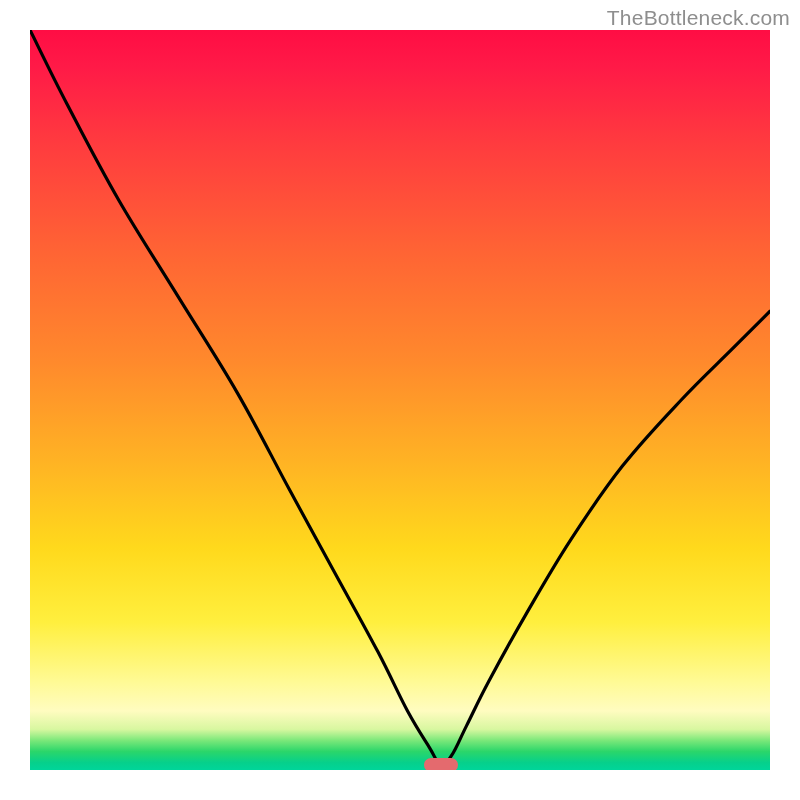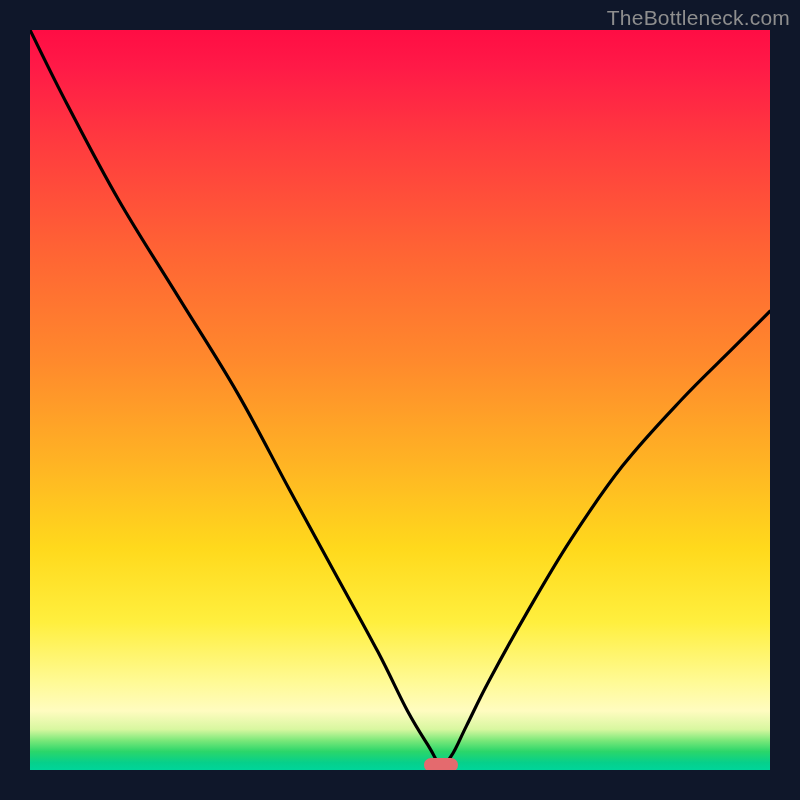--- a/index.html
+++ b/index.html
@@ -8,21 +8,21 @@
     width: 800px;
     height: 800px;
     background: #000;
     overflow: hidden;
     font-family: Arial, Helvetica, sans-serif;
   }
   .frame {
     position: relative;
     width: 800px;
     height: 800px;
-    background: #0f172a;
+    background: #ffffff;
   }
   .plot-area {
     position: absolute;
     left: 30px;
     top: 30px;
     width: 740px;
     height: 740px;
     overflow: hidden;
   }
   .gradient {

